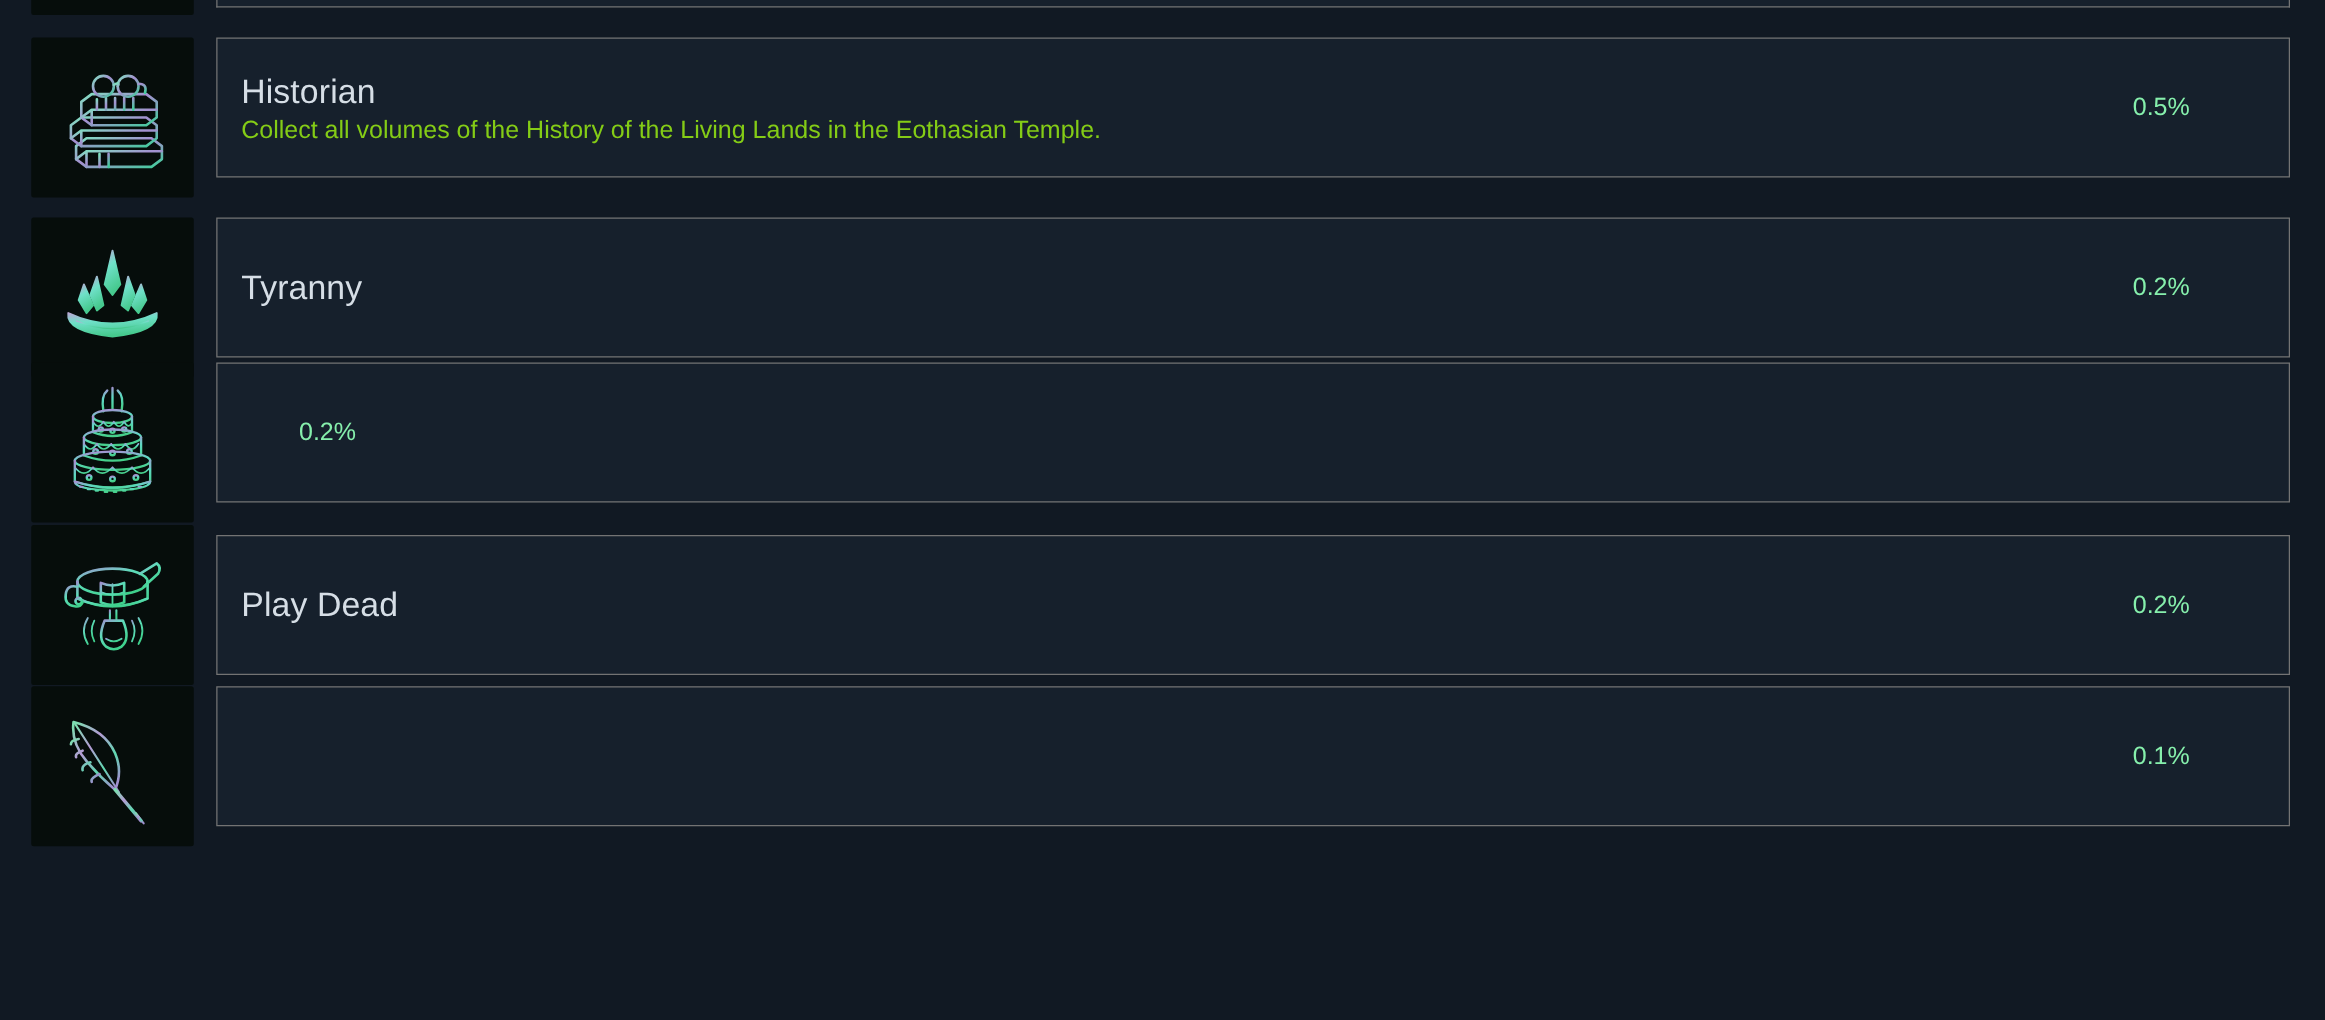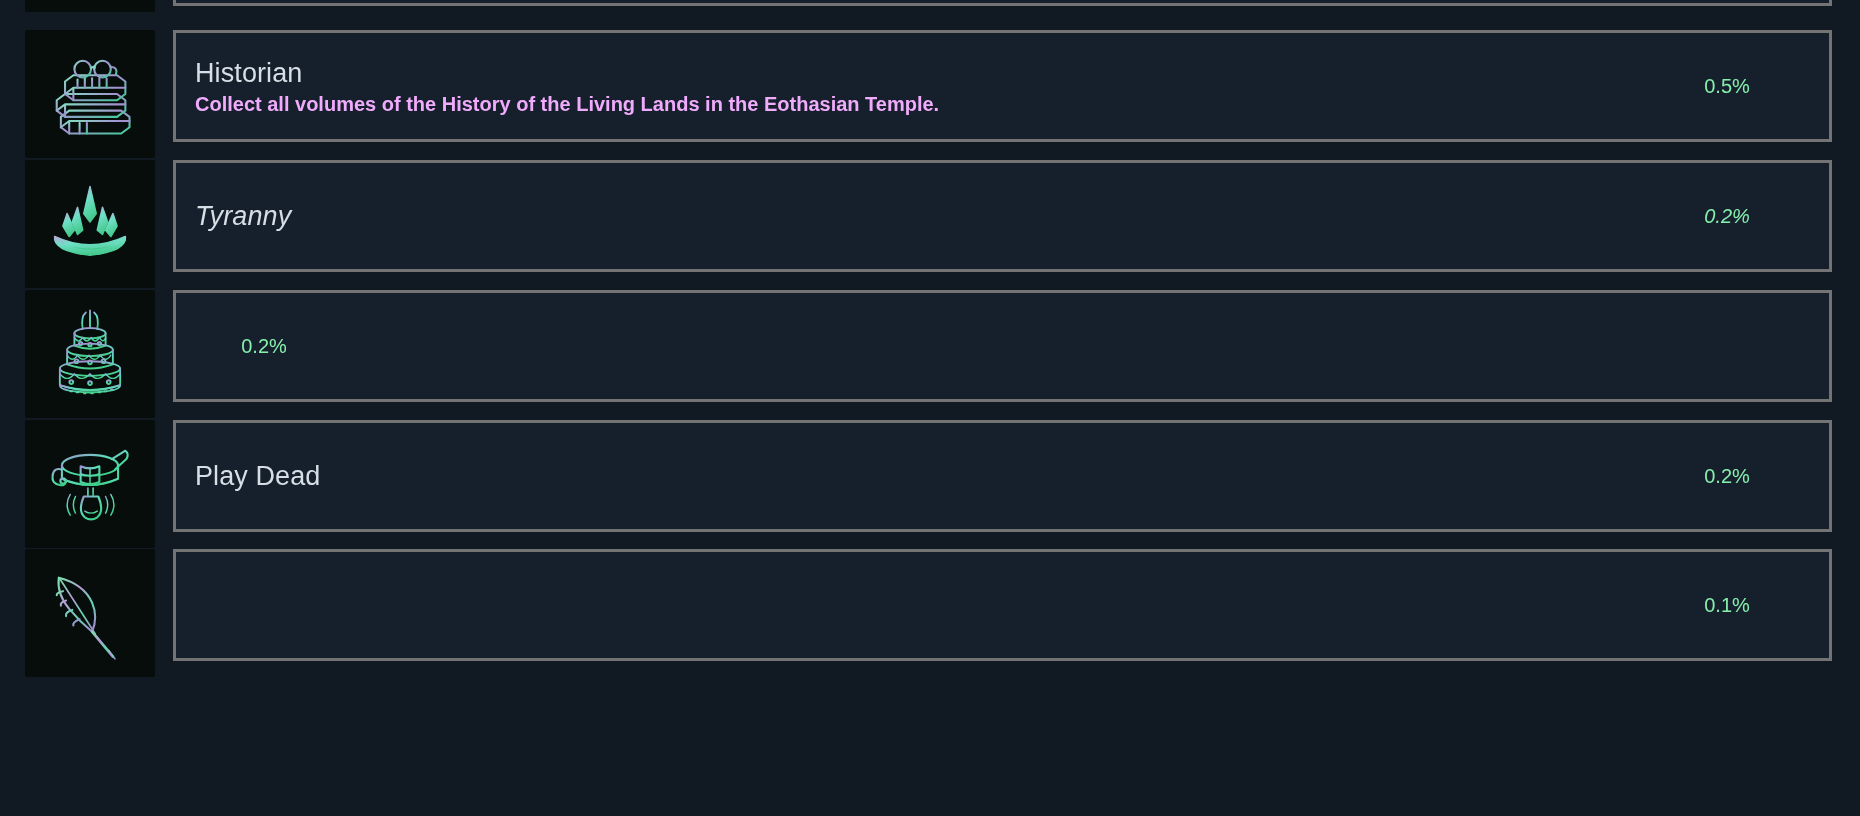--- a/index.html
+++ b/index.html
@@ -47,21 +47,21 @@
     width: 104px;
     height: 104px;
   }
 
   .ach-body {
     flex: 1 1 auto;
     margin-left: 18px;
     margin-right: 28px;
     height: 112px;
     box-sizing: border-box;
-    border: 3px solid #737373;
+    border: 1px solid #737373;
     background: #16202c;
     display: flex;
     align-items: center;
     position: relative;
   }
 
   .ach-text {
     flex: 1 1 auto;
     padding-left: 19px;
     padding-right: 16px;
@@ -71,24 +71,24 @@
   .ach-title {
     color: #d6dee6;
     font-size: 27px;
     line-height: 34px;
     font-weight: 400;
     letter-spacing: 0.1px;
     white-space: nowrap;
   }
 
   .ach-desc {
-    color: #f0abfc;
+    color: #84cc16;
     font-size: 20px;
     line-height: 26px;
-    font-weight: 700;
+    font-weight: 400;
     margin-top: 1px;
     white-space: nowrap;
   }
 
   .ach-pct {
     flex: 0 0 auto;
     width: 190px;
     text-align: center;
     color: #86efac;
     font-size: 20px;
@@ -145,21 +145,21 @@
     </div>
     <div class="ach-body">
       <div class="ach-text">
         <div class="ach-title">Historian</div>
         <div class="ach-desc">Collect all volumes of the History of the Living Lands in the Eothasian Temple.</div>
       </div>
       <div class="ach-pct">0.5%</div>
     </div>
   </div>
 
-  <div class="ach-row" style="top:160px;font-style:italic;">
+  <div class="ach-row" style="top:174px;">
     <div class="ach-icon-box">
       <svg viewBox="0 0 100 100" fill="none" aria-hidden="true">
         <defs>
           <linearGradient id="g2" x1="0" y1="0" x2="0.3" y2="1">
             <stop offset="0%" stop-color="#b9a7d4"></stop>
             <stop offset="40%" stop-color="#6fe0c8"></stop>
             <stop offset="100%" stop-color="#46c98e"></stop>
           </linearGradient>
         </defs>
         <g fill="url(#g2)" stroke="url(#g2)" stroke-width="1.5" stroke-linejoin="round">
@@ -214,21 +214,21 @@
           <path d="M21 80 q29 10 58 0 q0 6 -29 7 q-29 -1 -29 -7 Z"></path>
           <path d="M25 84 h2 M31 86 h2 M37 87 h2 M44 88 h2 M51 88 h2 M58 87 h2 M64 86 h2 M70 84 h2" stroke-width="1.6"></path>
         </g>
       </svg>
     </div>
     <div class="ach-body">
       <div class="ach-pct">0.2%</div>
     </div>
   </div>
 
-  <div class="ach-row" style="top:420px;">
+  <div class="ach-row" style="top:420px;align-items:center;">
     <div class="ach-icon-box">
       <svg viewBox="0 0 100 100" fill="none" aria-hidden="true">
         <defs>
           <linearGradient id="g4" x1="0" y1="0" x2="0.6" y2="1">
             <stop offset="0%" stop-color="#9f8fce"></stop>
             <stop offset="40%" stop-color="#5fdcbb"></stop>
             <stop offset="100%" stop-color="#3fd08c"></stop>
           </linearGradient>
         </defs>
         <g stroke="url(#g4)" stroke-width="2" stroke-linecap="round" stroke-linejoin="round">

